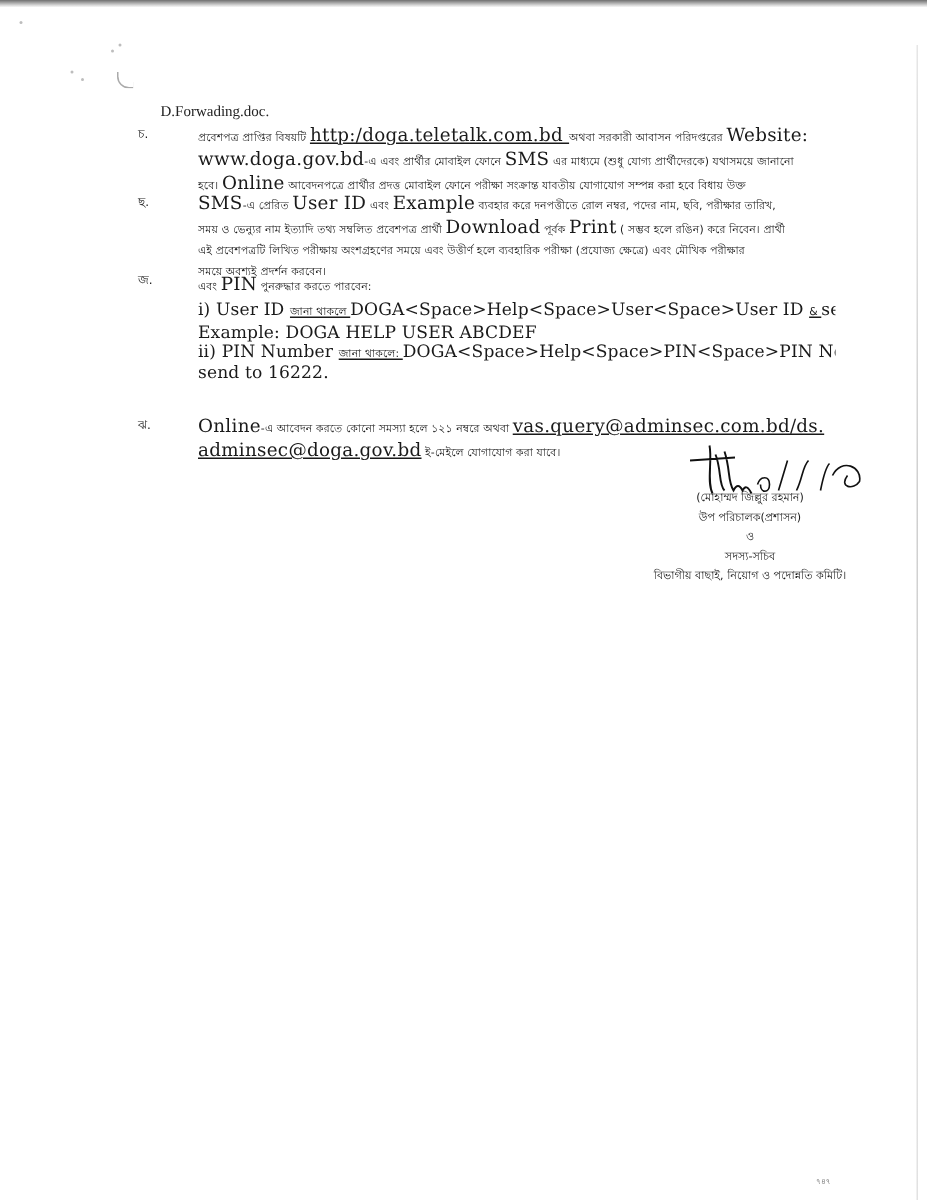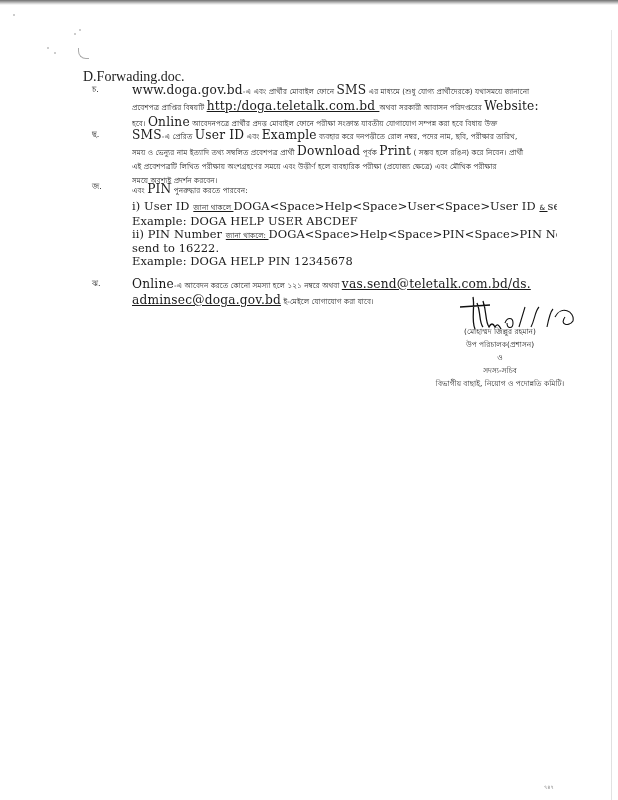--- a/index.html
+++ b/index.html
@@ -14,22 +14,22 @@
   .scan-right {
     position: absolute; top: 30px; left: 611px; width: 1px; height: 770px;
     background: linear-gradient(to bottom, #e6e6e6, #cfcfcf 40%, #e2e2e2);
   }
   .speck { position: absolute; width: 2px; height: 2px; background: #bdbdbd; border-radius: 50%; }
   .curl {
     position: absolute; left: 78px; top: 48px; width: 10px; height: 10px;
     border-left: 1px solid #aaa; border-bottom: 1px solid #aaa; border-radius: 0 0 0 8px;
   }
   .file-label {
-    position: absolute; left: 83px; top: 69px;
-    font-family: "Liberation Serif", serif; font-size: 14px; color: #222;
+    position: absolute; left: 107px; top: 69px;
+    font-family: "Liberation Serif", serif; font-size: 10px; color: #222;
   }
   .item { position: absolute; left: 92px; width: 465px; }
   .item-label {
     position: absolute; left: 0; top: 0; font-size: 8px; width: 20px;
     font-family: "DejaVu Sans", sans-serif;
   }
   .item-body {
     margin-left: 40px; font-family: "DejaVu Sans", sans-serif;
     font-size: 7.2px; line-height: 14px; text-align: justify; letter-spacing: 0.1px;
   }
@@ -60,24 +60,24 @@
 <div class="speck" style="left:79px;top:29px"></div>
 <div class="speck" style="left:13px;top:14px"></div>
 <div class="curl"></div>
 
 <div class="file-label">D.Forwading.doc.</div>
 
 <div class="item" style="top:83px">
   <div class="item-label">চ.</div>
   <div class="item-body">
     <span class="line">
-      <span class="big">www.doga.gov.bd</span><span>-এ এবং প্রার্থীর মোবাইল ফোনে </span><span class="big">SMS</span><span> এর মাধ্যমে (শুধু যোগ্য প্রার্থীদেরকে) যথাসময়ে জানানো</span>
+      <span>প্রবেশপত্র প্রাপ্তির বিষয়টি </span><span class="big link">http:/doga.teletalk.com.bd </span><span> অথবা সরকারী আবাসন পরিদপ্তরের </span><span class="big">Website:</span>
     </span>
     <span class="line">
-      <span>প্রবেশপত্র প্রাপ্তির বিষয়টি </span><span class="big link">http:/doga.teletalk.com.bd </span><span> অথবা সরকারী আবাসন পরিদপ্তরের </span><span class="big">Website:</span>
+      <span class="big">www.doga.gov.bd</span><span>-এ এবং প্রার্থীর মোবাইল ফোনে </span><span class="big">SMS</span><span> এর মাধ্যমে (শুধু যোগ্য প্রার্থীদেরকে) যথাসময়ে জানানো</span>
     </span>
     <span class="line">
       <span>হবে। </span><span class="big">Online</span><span> আবেদনপত্রে প্রার্থীর প্রদত্ত মোবাইল ফোনে পরীক্ষা সংক্রান্ত যাবতীয় যোগাযোগ সম্পন্ন করা হবে বিধায় উক্ত</span>
     </span>
   </div>
 </div>
 
 <div class="item" style="top:128px">
   <div class="item-label">ছ.</div>
   <div class="item-body">
@@ -107,31 +107,28 @@
     </span>
     <span class="line cmd">
       <span>Example: DOGA HELP USER ABCDEF</span>
     </span>
     <span class="line cmd">
       <span>ii) PIN Number </span><small>জানা থাকলে: </small><span>DOGA&lt;Space&gt;Help&lt;Space&gt;PIN&lt;Space&gt;PIN No </span>
     </span>
     <span class="line cmd">
       <span>send to 16222.</span>
     </span>
-    <span class="line cmd">
-      <span>Example: DOGA HELP PIN 12345678</span>
-    </span>
   </div>
 </div>
 
 <div class="item" style="top:277px">
   <div class="item-label">ঝ.</div>
   <div class="item-body">
     <span class="line">
-      <span class="big">Online</span><span>-এ আবেদন করতে কোনো সমস্যা হলে ১২১ নম্বরে অথবা </span><span class="big link">vas.send@teletalk.com.bd/ds.</span>
+      <span class="big">Online</span><span>-এ আবেদন করতে কোনো সমস্যা হলে ১২১ নম্বরে অথবা </span><span class="big link">vas.query@adminsec.com.bd/ds.</span>
     </span>
     <span class="line">
       <span class="big link">adminsec@doga.gov.bd</span><span> ই-মেইলে যোগাযোগ করা যাবে।</span>
     </span>
   </div>
 </div>
 
 <svg class="signature" viewBox="0 0 130 48">
   <path d="M5 14 L35 12 M18 4 C20 14,16 28,20 36 M22 10 C26 20,24 30,28 34 M28 8 C32 20,30 28,34 34 C36 30,38 30,40 34 C42 30,44 32,46 36" stroke="#111" stroke-width="1.3" fill="none"></path>
   <path d="M50 30 C52 24,58 24,58 30 C58 36,52 36,52 30 M64 34 L70 14 M76 34 C80 26,80 18,84 14 M92 34 C94 24,96 18,98 16 M100 24 C106 12,120 18,118 28 C114 34,104 32,110 24" stroke="#111" stroke-width="1.1" fill="none"></path>

